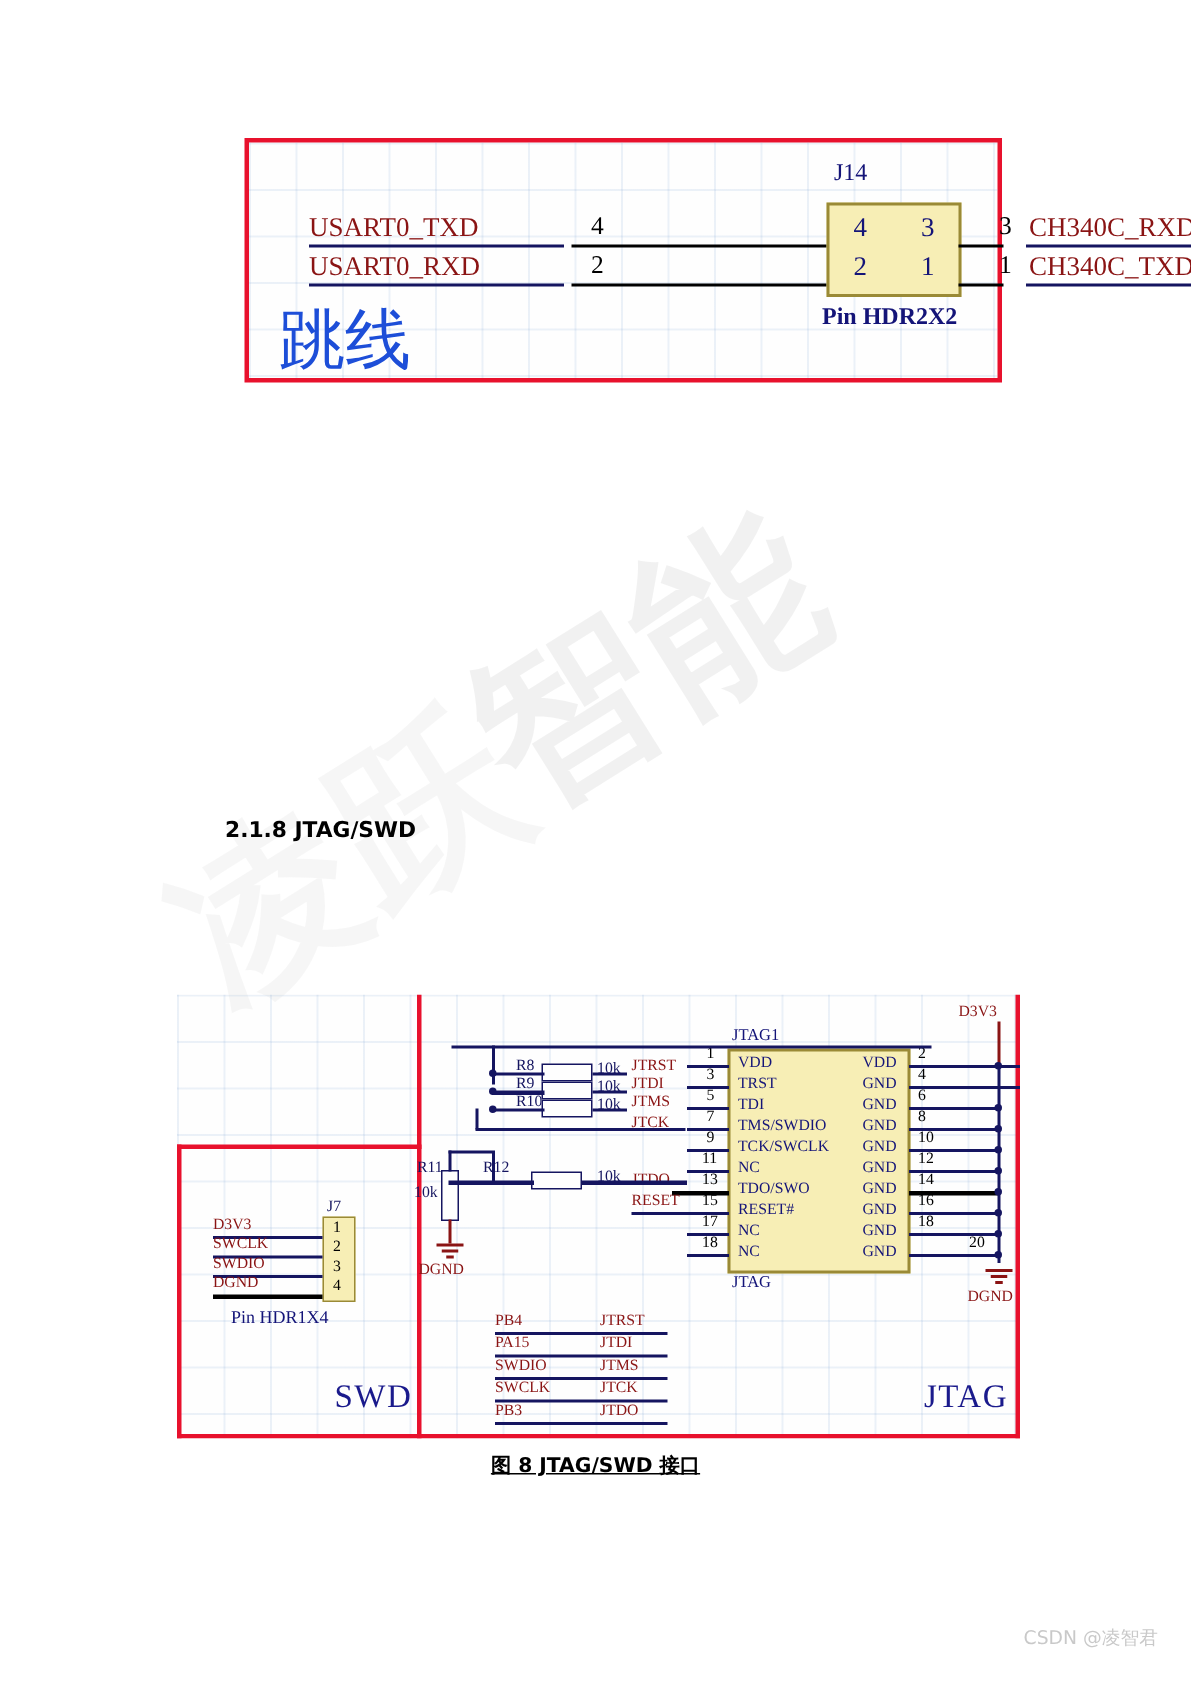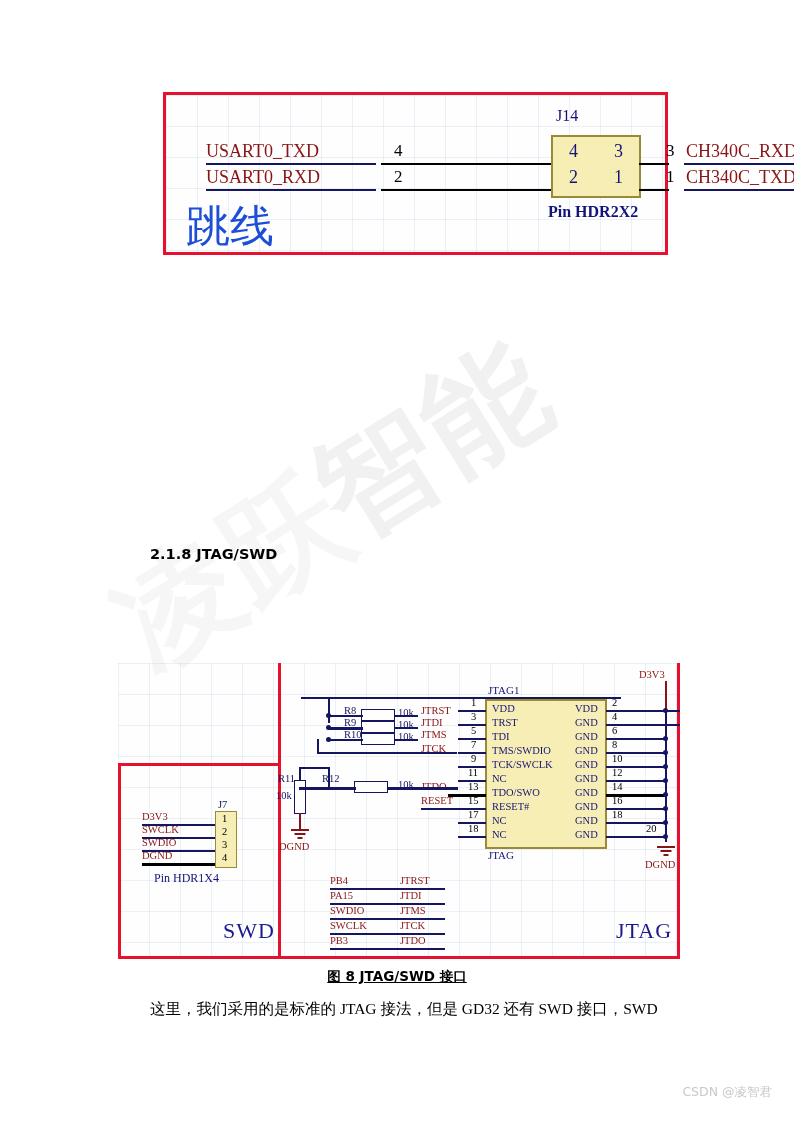--- a/index.html
+++ b/index.html
@@ -663,17 +663,16 @@
       <span class="m-l">PB3</span>
       <span class="m-r">JTDO</span>
       <span class="m-u"></span>
     </div>
 
     <div class="big-label" style="left:498px; top:255px;">JTAG</div>
   </div>
 
   <div class="caption" style="top:968px;text-decoration:underline;">图 8 JTAG/SWD 接口</div>
 
-  <div class="para" style="top:994px;"><span class="ind"></span><span>这里，我们采用的是标准的 JTAG 接法，但是 GD32 还有 SWD 接口，SWD</span></div>
 
   <div class="csdn">CSDN @凌智君</div>
 
 </div>
 
 </body></html>

